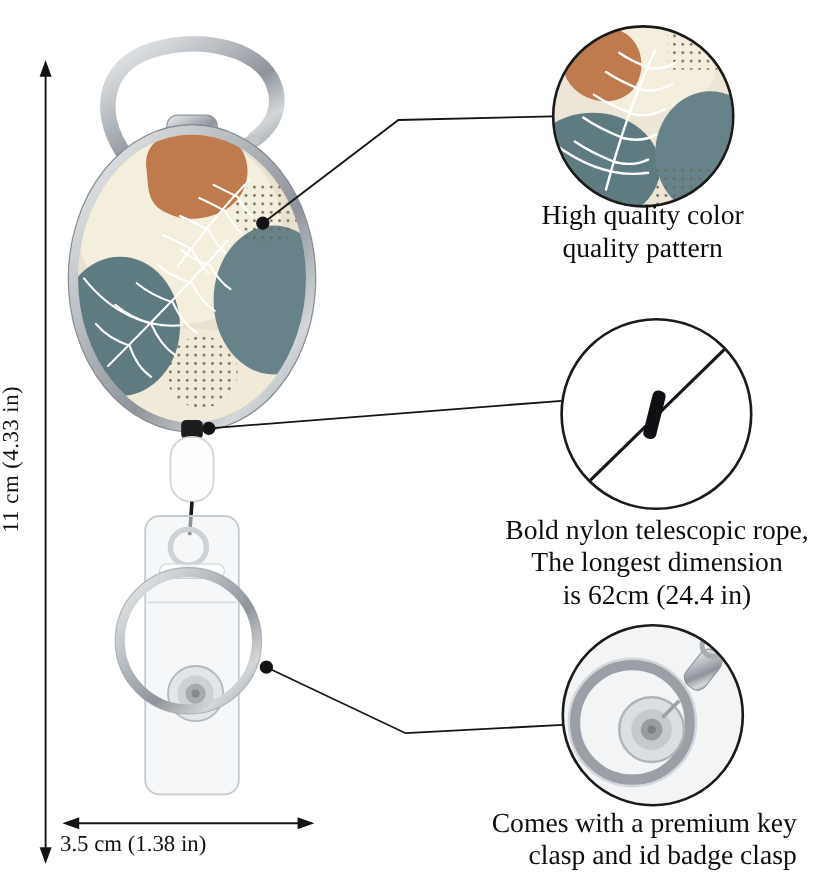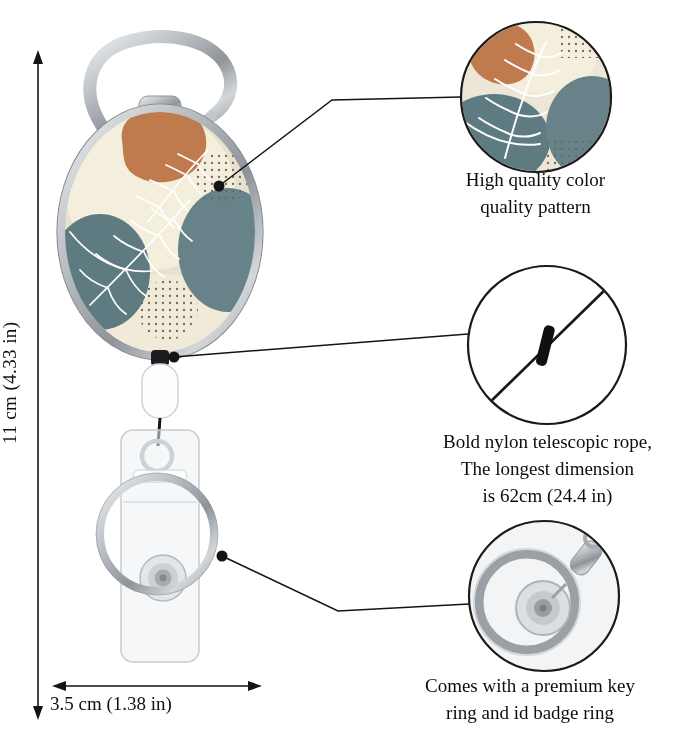--- a/index.html
+++ b/index.html
@@ -4,24 +4,24 @@
 <title>Infographic</title>
 <style>
   html,body{margin:0;padding:0;}
   body{
     width:679px;height:736px;position:relative;overflow:hidden;
     background:#ffffff;color:#111;
     font-family:"Liberation Serif","DejaVu Serif",serif;
   }
   .stage{position:absolute;left:0;top:0;width:679px;height:736px;}
   svg.scene{position:absolute;left:0;top:0;display:block;}
-  .callout-text{position:absolute;text-align:center;font-size:19px;line-height:27px;color:#0d0d0d;}
+  .callout-text{position:absolute;text-align:center;font-size:23px;line-height:27px;color:#0d0d0d;}
   .t1{left:408px;top:166px;width:255px;}
   .t2{left:405px;top:428px;width:285px;}
-  .t3{left:396px;top:672px;width:268px;}
+  .t3{left:396px;top:672px;width:268px;text-align:right;}
   .v-label{
     position:absolute;left:-1px;top:280px;height:205px;width:30px;
     font-size:19px;text-align:center;
     writing-mode:vertical-rl;transform:rotate(180deg);
     letter-spacing:.4px;
   }
   .h-label{position:absolute;left:50px;top:693px;width:205px;text-align:left;font-size:19px;}
 </style>
 </head>
 <body>
@@ -191,16 +191,16 @@
   </div>
 
   <div class="callout-text t2">
     <div>Bold nylon telescopic rope,</div>
     <div>The longest dimension</div>
     <div>is 62cm (24.4 in)</div>
   </div>
 
   <div class="callout-text t3">
     <div>Comes with a premium key</div>
-    <div>ring and id badge ring</div>
+    <div>clasp and id badge clasp</div>
   </div>
 
 </div>
 
 </body></html>

